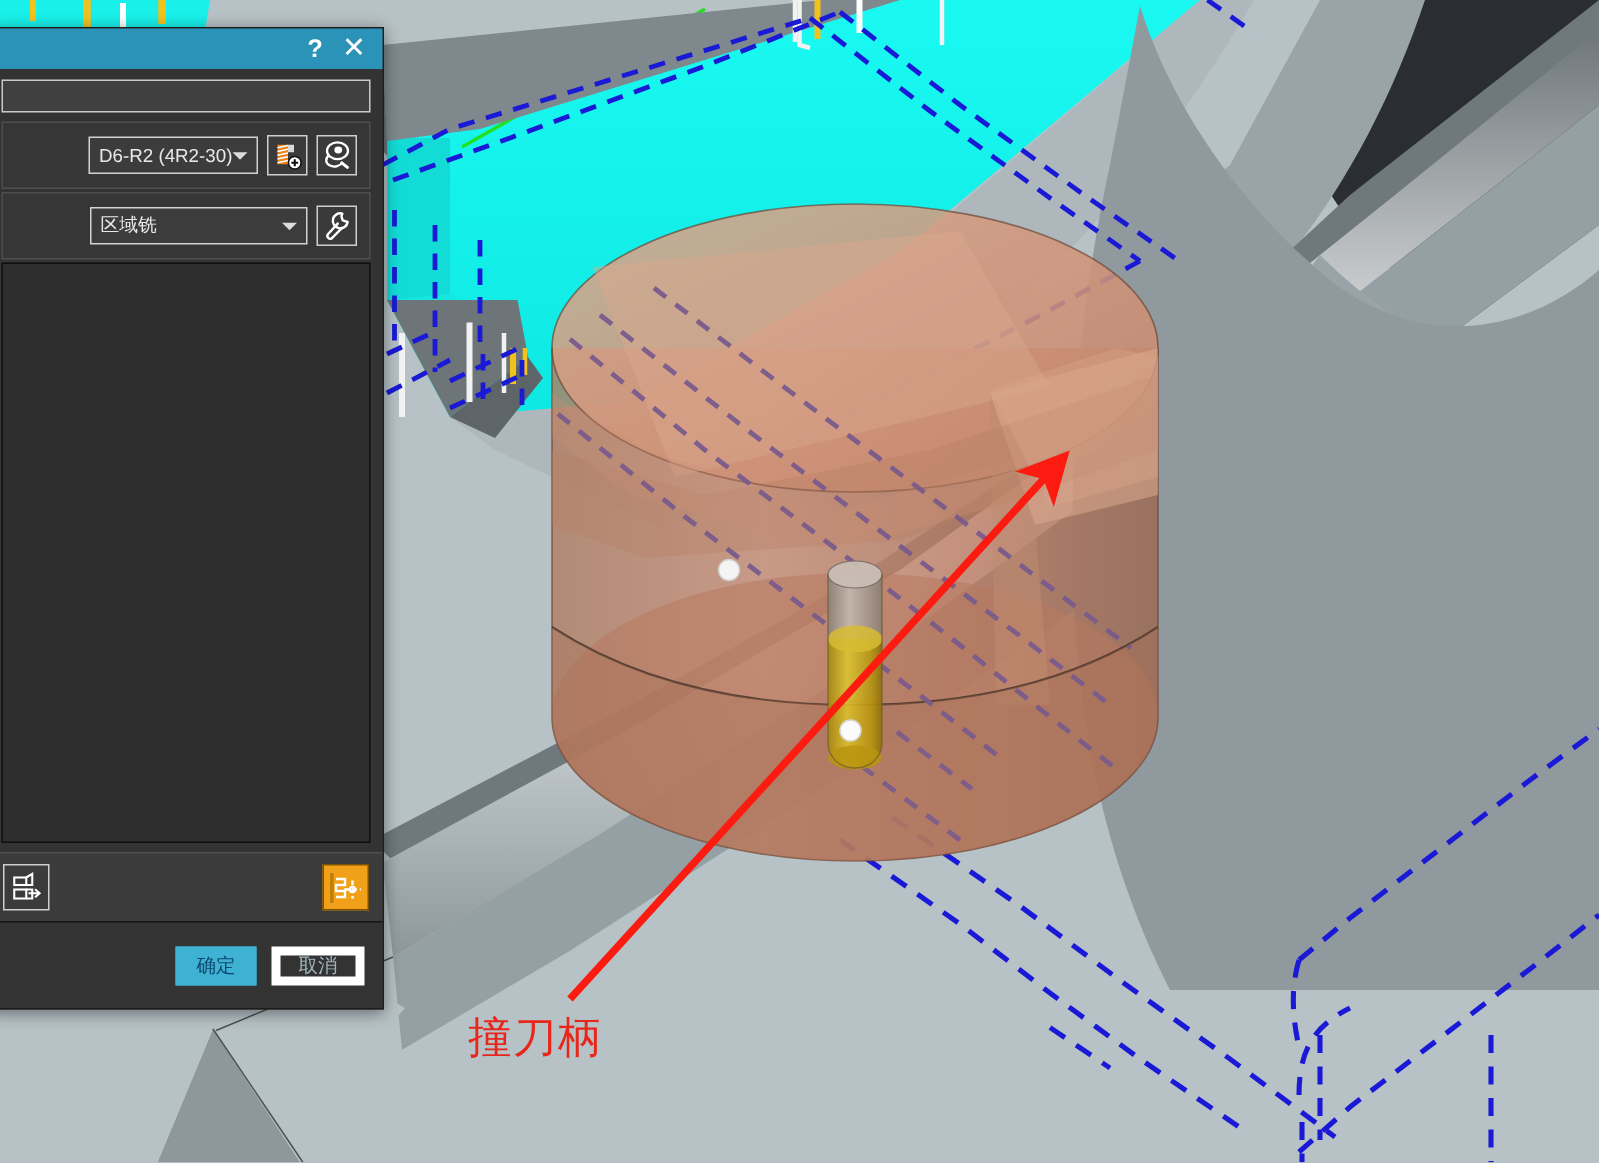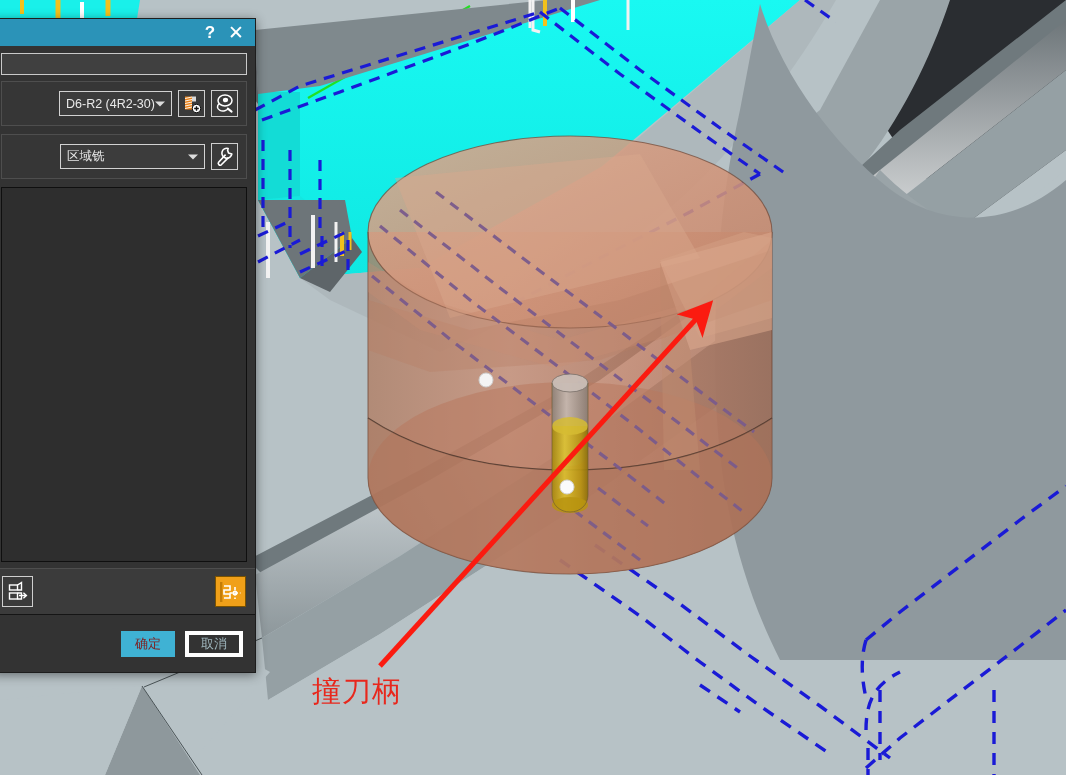--- a/index.html
+++ b/index.html
@@ -32,21 +32,21 @@
   .dlg-body{flex:1 1 auto;display:flex;flex-direction:column;padding:0 8px;background:#333333;}
 
   .name-row{margin:7px 0 6px 0;}
   .name-input{
     width:100%;height:22px;box-sizing:border-box;
     background:#404040;border:1px solid #c9c9c9;color:#e8e8e8;
     font-size:12px;padding:0 4px;outline:none;
   }
 
   .group{
-    border:1px solid #4e4e4e;background:#363636;margin-bottom:8px;padding:8px 8px;
+    border:1px solid #4e4e4e;background:#363636;margin-bottom:2px;padding:8px 8px;
     display:flex;align-items:center;justify-content:flex-end;gap:6px;
   }
   .group.strategy{justify-content:flex-end;text-align:center;}
 
   .combo{
     position:relative;height:25px;box-sizing:border-box;
     background:#3c3c3c;border:1px solid #d2d2d2;color:#e9e9e9;
     font-size:12.5px;display:flex;align-items:center;padding:0 22px 0 6px;
     white-space:nowrap;
   }
@@ -84,22 +84,22 @@
 
   .footer{
     flex:0 0 auto;height:58px;border-top:1px solid #151515;background:#333333;
     display:flex;align-items:center;justify-content:flex-end;gap:10px;
     padding-right:12px;margin:0 -8px;box-sizing:border-box;
   }
   .btn{
     min-width:54px;height:26px;box-sizing:border-box;font-size:13px;
     display:flex;align-items:center;justify-content:center;padding:0 12px;
   }
-  .btn.primary{background:#3fb2d4;color:#7f1d1d;border:1px solid #3fb2d4;}
-  .btn.ghost{background:transparent;color:#9fb6bd;border:4px solid #ffffff;}
+  .btn.primary{background:#3fb2d4;color:#0c4a6e;border:1px solid #3fb2d4;}
+  .btn.ghost{background:transparent;color:#9fb6bd;border:6px solid #ffffff;}
 
   
   #annotation-label{
     position:absolute;left:312px;top:672px;
     color:#e8271c;font-size:29px;letter-spacing:1px;
     font-family:"DejaVu Sans","Liberation Sans",sans-serif;
     white-space:nowrap;
   }
 </style>
 </head>

